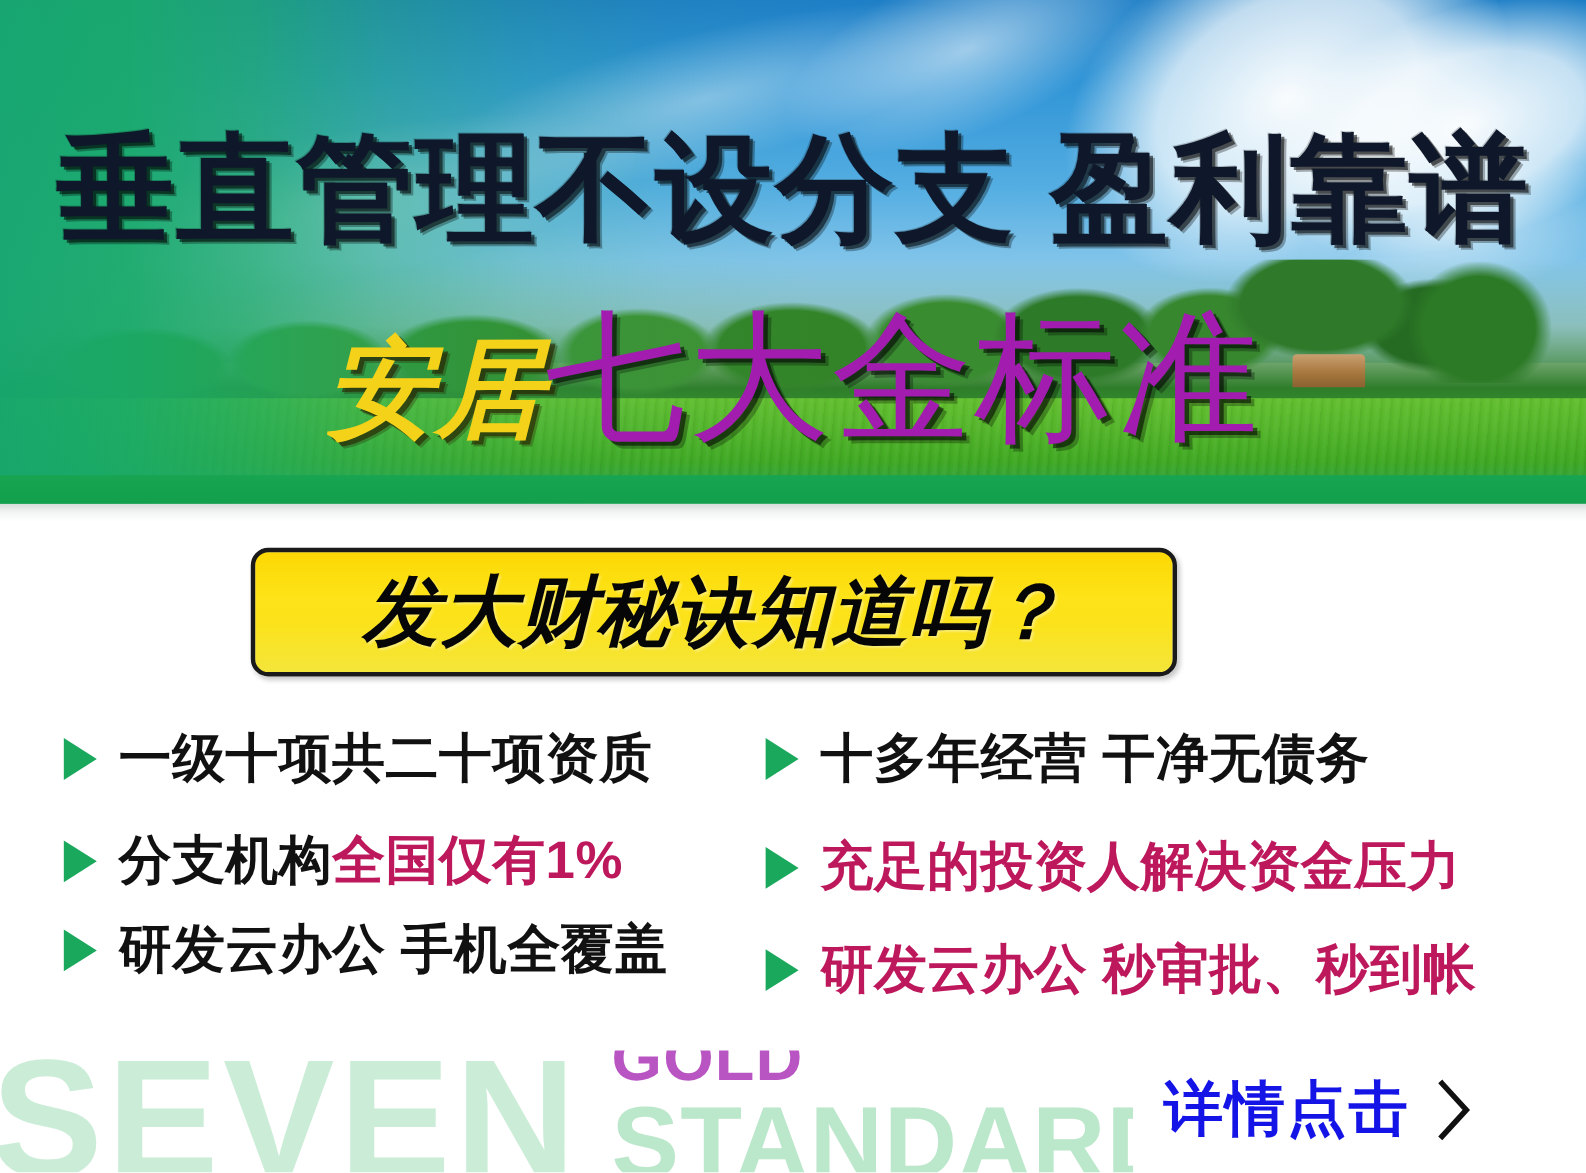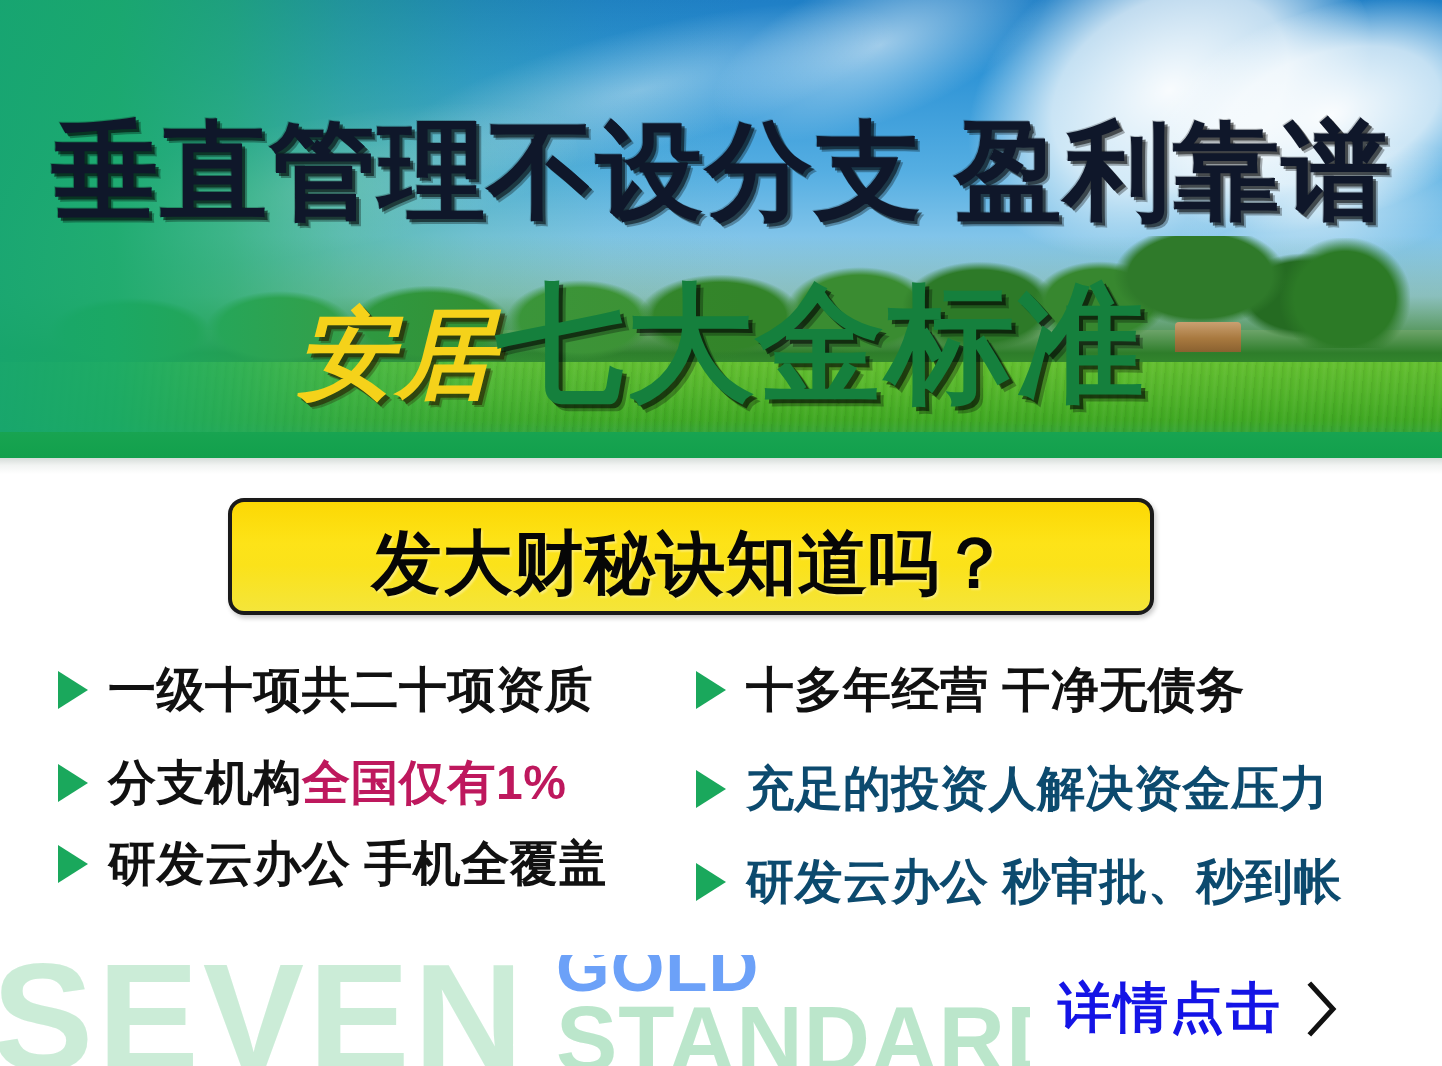--- a/index.html
+++ b/index.html
@@ -139,41 +139,42 @@
     font-weight: bold;
     font-style: italic;
     color: #f5d21a;
     letter-spacing: 2px;
     text-shadow:
        4px 4px 0 rgba(40,30,0,0.60),
        6px 6px 0 rgba(40,30,0,0.30);
   }
   .hero-seven {
     font-size: 128px;
-    font-weight: bold;
-    color: #15803d;
+    font-weight: normal;
+    color: #a21caf;
     letter-spacing: 2px;
     text-shadow:
        4px 4px 0 rgba(0,0,0,0.55),
        7px 7px 0 rgba(0,0,0,0.28);
   }
 
   
   #yellow-button {
     position: absolute;
     left: 228px; top: 498px;
-    width: 926px; height: 117px;
+    width: 842px; height: 117px;
     border: 4px solid #1a1a1a;
     border-radius: 16px;
     background: linear-gradient(180deg, #fcd804 0%, #fde318 38%, #fbe21a 58%, #f4e53a 100%);
     box-shadow: 2px 3px 5px rgba(0,0,0,0.22);
     display: flex;
-    align-items: flex-end;
+    align-items: center;
     justify-content: center;
     cursor: pointer;
+    font-style: italic;
   }
   #yellow-button .label {
     font-size: 70px;
     font-weight: bold;
     color: #060606;
     letter-spacing: 1px;
     white-space: nowrap;
     text-shadow: 2px 2px 2px rgba(255,255,255,0.35);
   }
 
@@ -202,21 +203,21 @@
     margin-top: 11px;
     margin-right: 20px;
   }
   .feature-text {
     font-size: 48px;
     font-weight: bold;
     color: #111111;
     line-height: 1.27;
     letter-spacing: 0.5px;
   }
-  .feature-text.green { color: #0c4a6e; }
+  .feature-text.green { color: #be185d; }
   .hl-green { color: #be185d; }
 
   
   .col-left  .f1 { margin-bottom: 32px; }
   .col-left  .f2 { margin-bottom: 20px; }
   .col-right .g1 { margin-bottom: 38px; }
   .col-right .g2 { margin-bottom: 32px; }
 
   
   #watermark {
@@ -232,24 +233,24 @@
     font-size: 152px;
     font-weight: bold;
     letter-spacing: 4px;
     color: #b8e6c9;
     opacity: 0.72;
     line-height: 1;
   }
   .wm-gold {
     position: absolute;
     left: 556px; top: -22px;
-    font-size: 69px;
+    font-size: 59px;
     font-weight: bold;
     letter-spacing: 1px;
-    color: #3b82f6;
+    color: #a21caf;
     opacity: 0.75;
     line-height: 1;
   }
   .wm-standards {
     position: absolute;
     left: 556px; top: 38px;
     font-size: 92px;
     font-weight: bold;
     letter-spacing: 1px;
     color: #a8e0bd;

